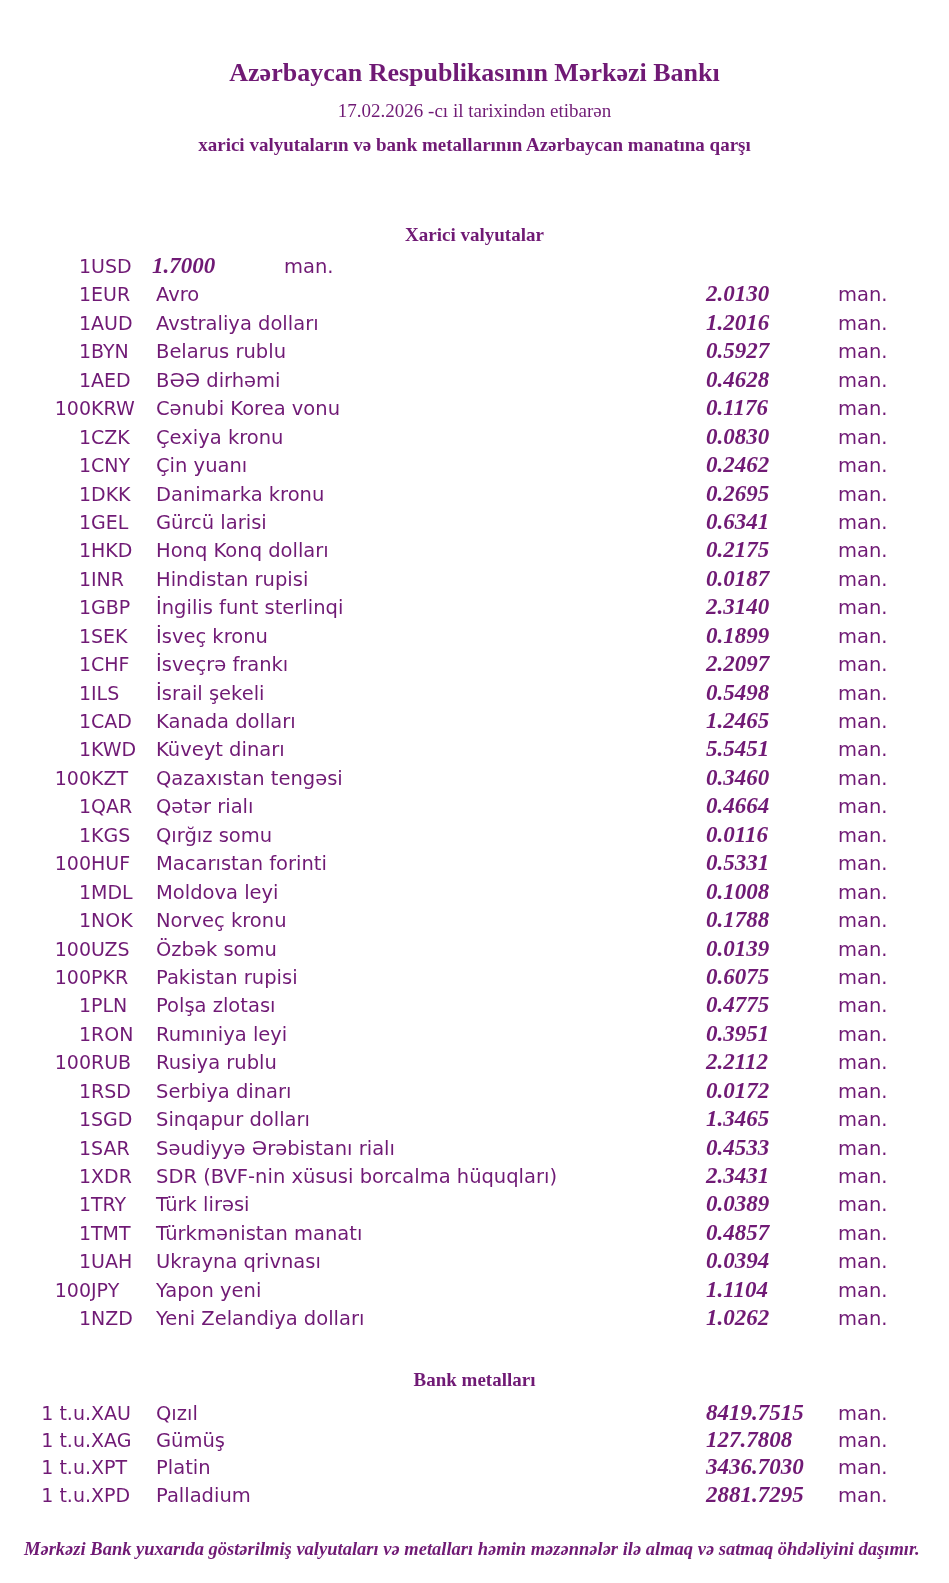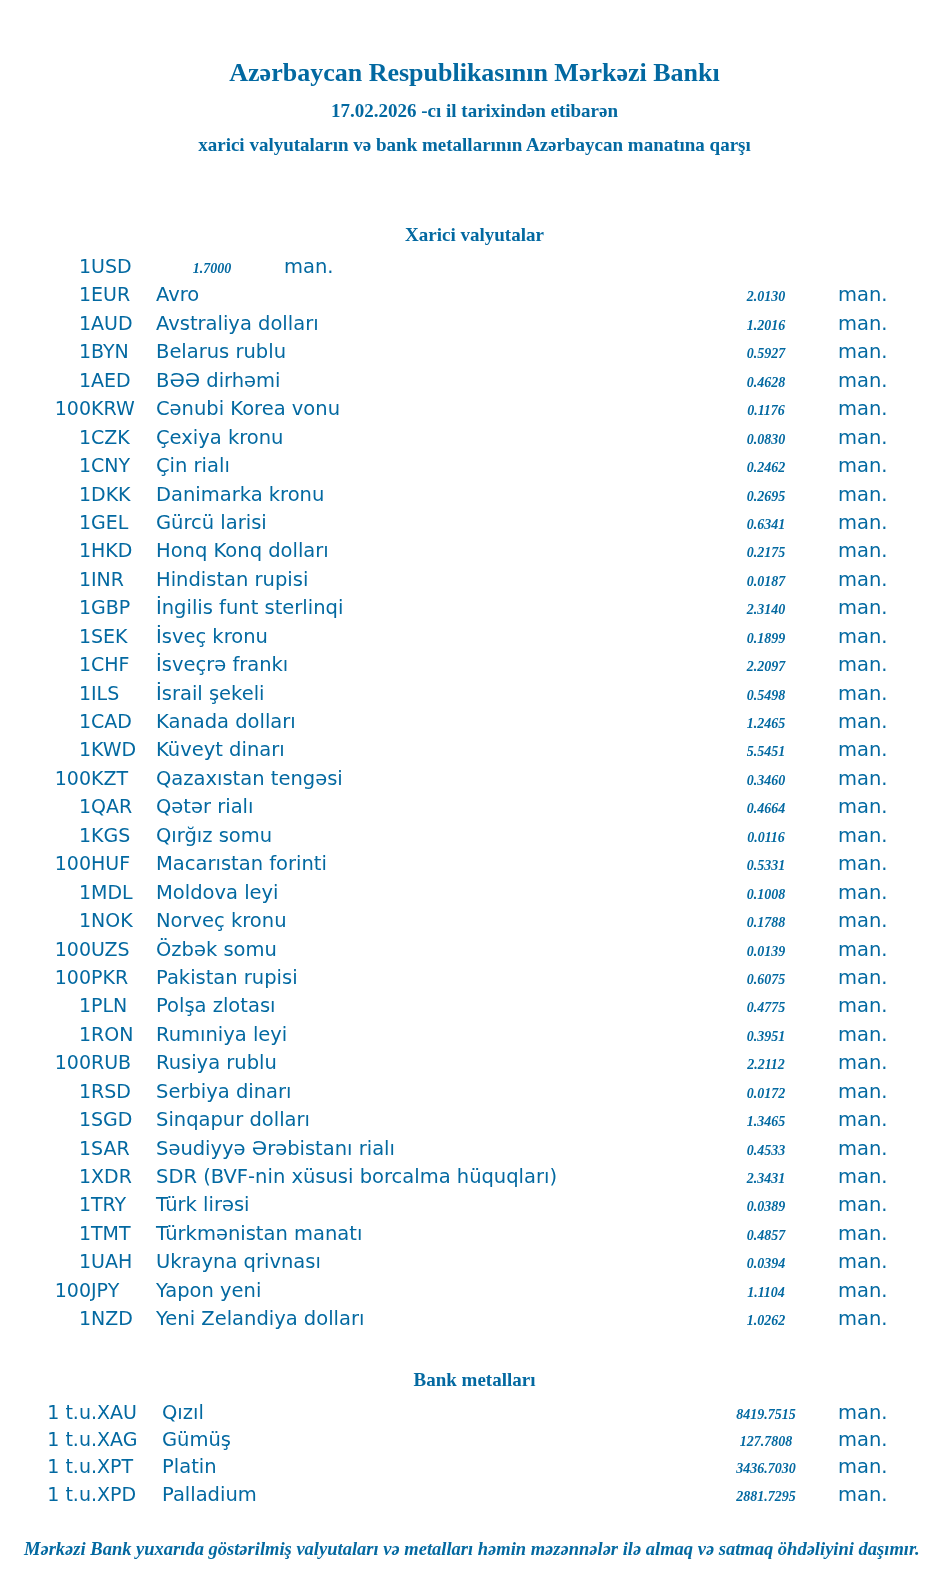--- a/index.html
+++ b/index.html
@@ -1,41 +1,41 @@
 <!DOCTYPE html>
 <html><head>
 <meta charset="utf-8">
 <style>
   html, body { margin: 0; padding: 0; background: #ffffff; }
   .page {
     position: relative;
     width: 949px;
     height: 1583px;
     background: #ffffff;
-    color: #0369a1;
+    color: #701a75;
     overflow: hidden;
     font-family: "DejaVu Sans", sans-serif;
   }
   .center-line {
     position: absolute;
     left: 0;
     width: 100%;
     text-align: center;
     white-space: nowrap;
   }
   .doc-title {
     top: 58px;
     font-family: "Liberation Serif", serif;
     font-weight: bold;
     font-size: 26px;
   }
   .doc-date {
     top: 100px;
     font-family: "Liberation Serif", serif;
-    font-weight: bold;
+    font-weight: normal;
     font-size: 19px;
   }
   .doc-subtitle {
     top: 134px;
     font-family: "Liberation Serif", serif;
     font-weight: bold;
     font-size: 19px;
   }
   .section-title {
     font-family: "Liberation Serif", serif;
@@ -49,21 +49,21 @@
     position: absolute;
     left: 0;
     right: 0;
   }
   .fx-table { top: 252px; }
   .metal-table { top: 1399px; }
 
   .row { display: flex; align-items: baseline; }
   .fx-table .row { height: 28.45px; }
   .fx-table .row > span { line-height: 28.45px; }
-  .metal-table .row { height: 27.2px; padding-left: 6px; }
+  .metal-table .row { height: 27.2px; }
   .metal-table .row > span { line-height: 27.2px; }
 
   .qty {
     width: 91px;
     text-align: right;
     font-size: 19px;
     white-space: nowrap;
   }
   .code {
     width: 61px;
@@ -71,25 +71,25 @@
   }
   .name {
     flex: 1;
     padding-left: 4px;
     font-size: 19.5px;
     white-space: nowrap;
     overflow: hidden;
   }
   .rate {
     width: 120px;
-    text-align: center;
+    text-align: left;
     font-family: "Liberation Serif", serif;
     font-style: italic;
     font-weight: bold;
-    font-size: 14px;
+    font-size: 23px;
     white-space: nowrap;
   }
   .man {
     width: 123px;
     box-sizing: border-box;
     padding-left: 12px;
     font-size: 19.5px;
   }
   .disclaimer {
     position: absolute;
@@ -169,21 +169,21 @@
         <span class="qty">1</span>
         <span class="code">CZK</span>
         <span class="name">Çexiya kronu</span>
         <span class="rate">0.0830</span>
         <span class="man">man.</span>
       </div>
 
       <div class="row">
         <span class="qty">1</span>
         <span class="code">CNY</span>
-        <span class="name">Çin rialı</span>
+        <span class="name">Çin yuanı</span>
         <span class="rate">0.2462</span>
         <span class="man">man.</span>
       </div>
 
       <div class="row">
         <span class="qty">1</span>
         <span class="code">DKK</span>
         <span class="name">Danimarka kronu</span>
         <span class="rate">0.2695</span>
         <span class="man">man.</span>

